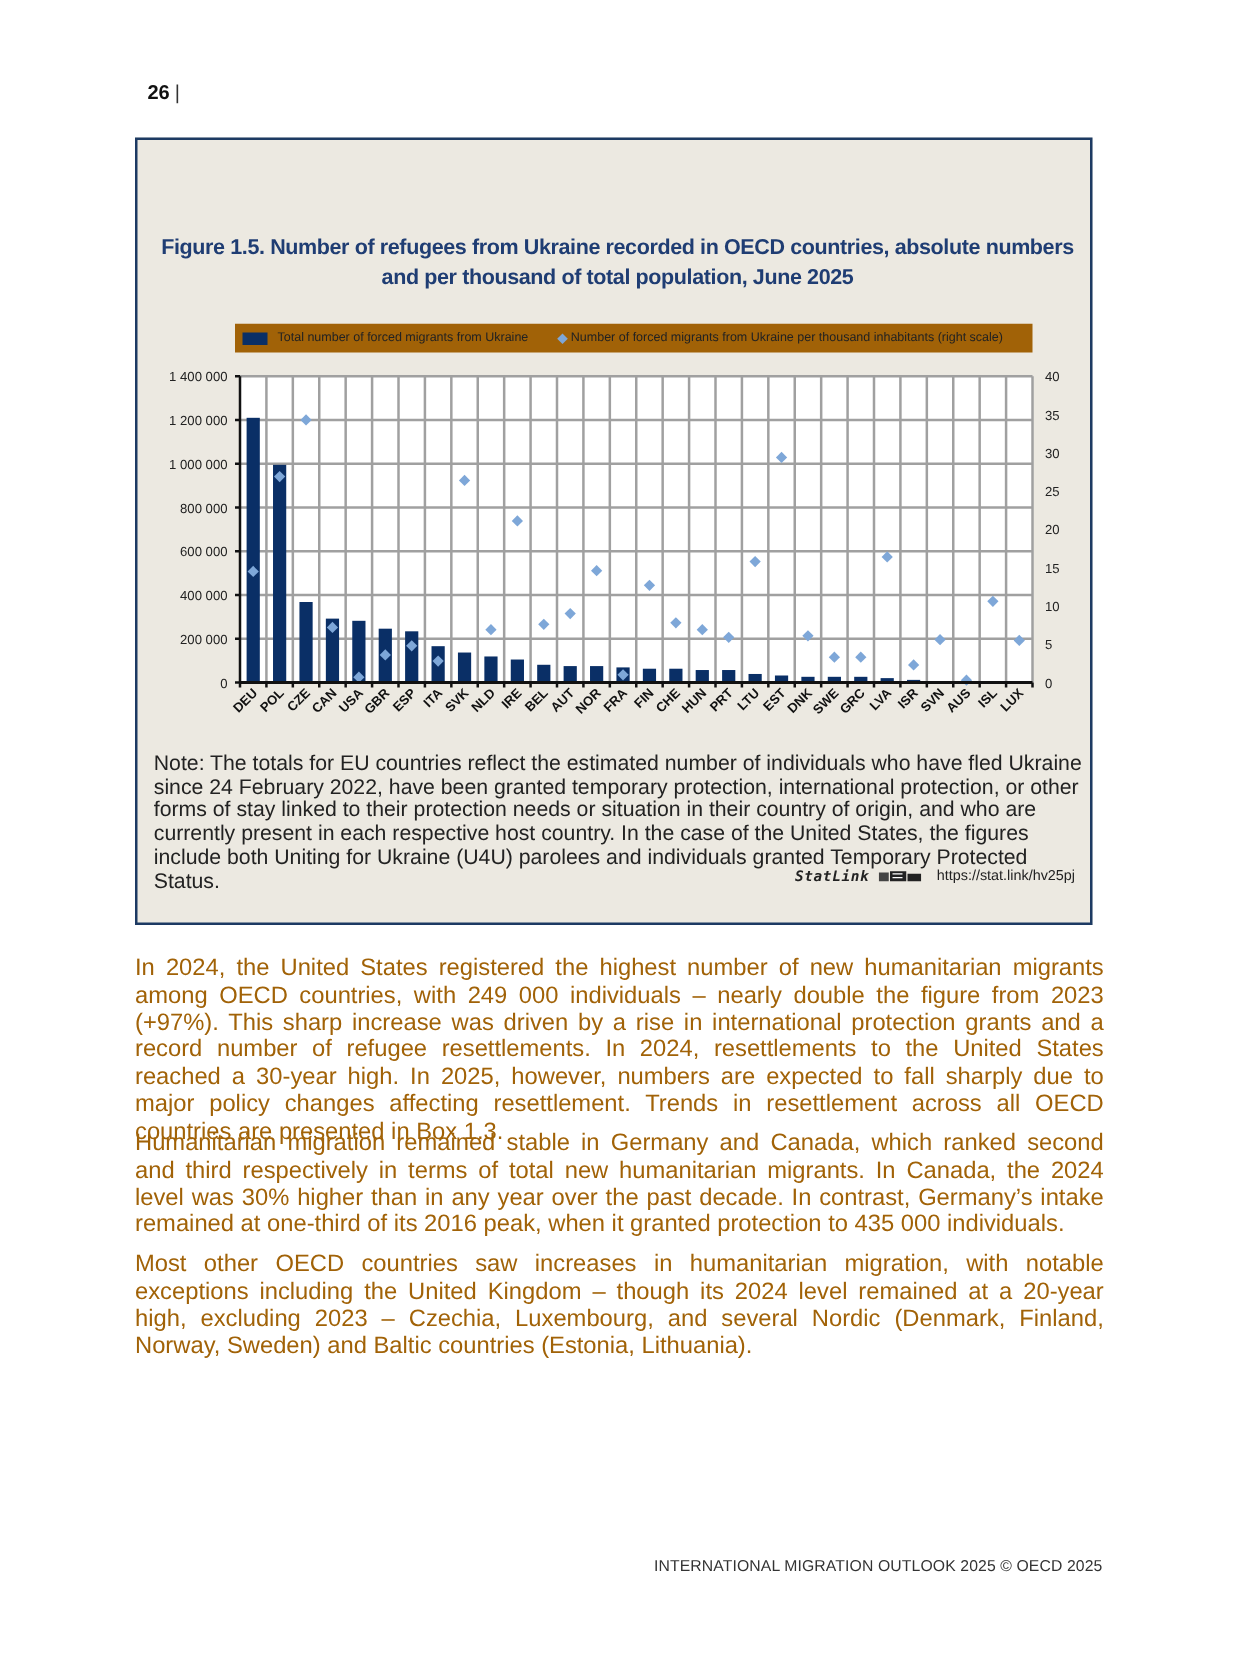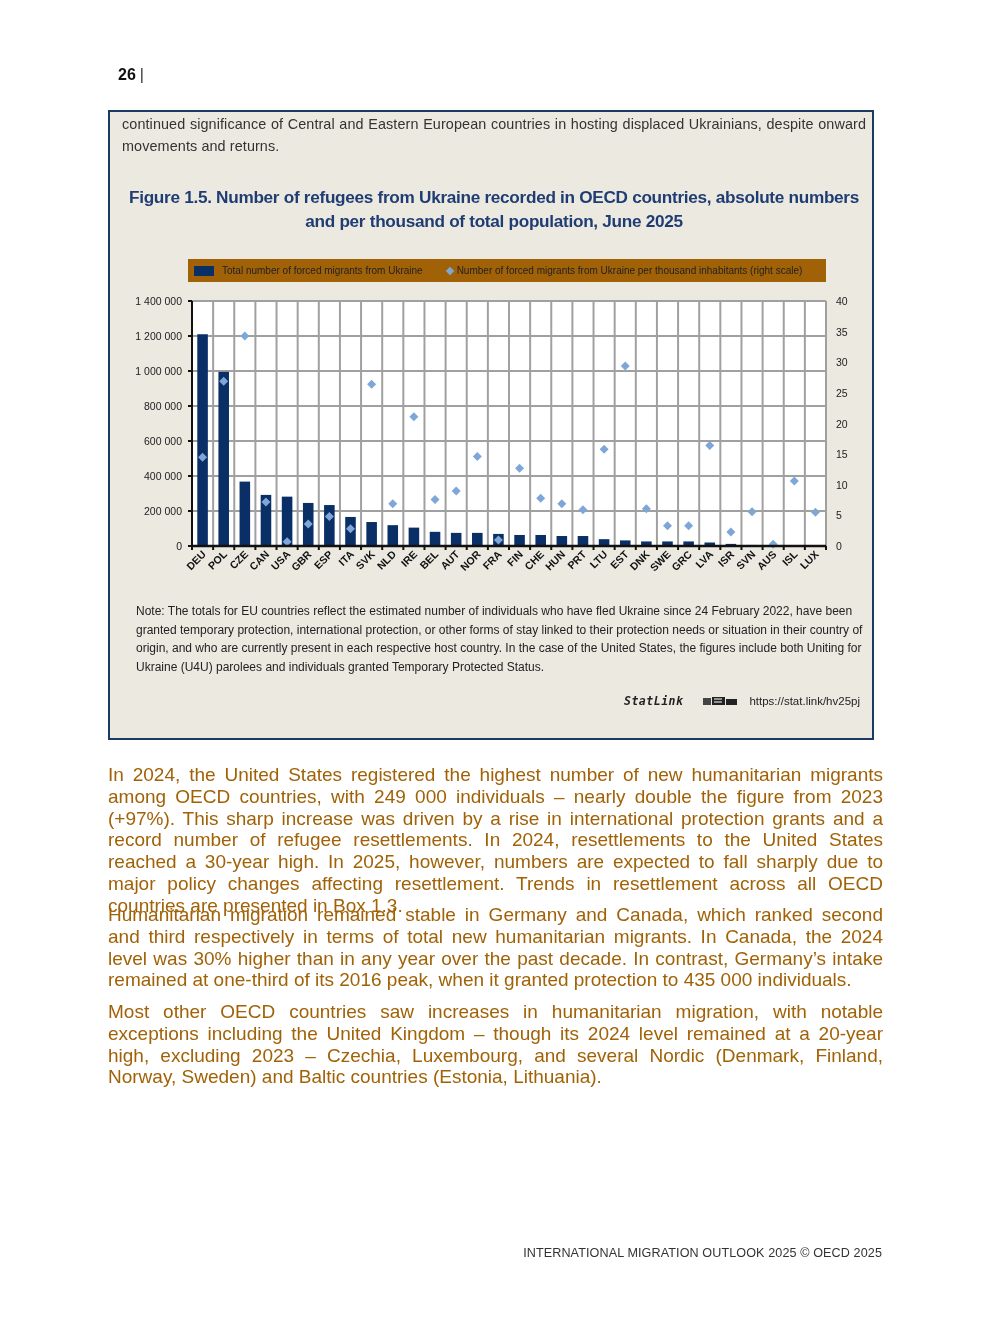--- a/index.html
+++ b/index.html
@@ -6,36 +6,35 @@
   body { width: 992px; height: 1323px; position: relative; font-family: "Liberation Sans", sans-serif; color: #222; }
   .page-num { position: absolute; left: 118px; top: 66px; font-family: "Liberation Sans", sans-serif; font-weight: bold; font-size: 16px; color: #111; }
   .page-num .sep { font-weight: normal; margin-left: 4px; color: #333; }
   .box { position: absolute; left: 108px; top: 110px; width: 766px; height: 630px; background: #ece9e1; border: 2px solid #1d3a63; box-sizing: border-box; }
   .box-text { position: absolute; left: 12px; top: 2px; width: 744px; font-family: "Liberation Sans", sans-serif; font-size: 14.4px; line-height: 21.5px; color: #333; text-align: justify; letter-spacing: 0.1px; }
   .fig-title { position: absolute; left: 12px; top: 73px; width: 744px; font-family: "Liberation Sans", sans-serif; font-weight: bold; font-size: 17.2px; line-height: 24px; color: #1f3d73; letter-spacing: -0.3px; text-align: center; }
   .legend { position: absolute; left: 78px; top: 147px; width: 638px; height: 23px; background: #a16207; display: flex; align-items: center; font-size: 10px; color: #222; }
   .legend .swatch-bar { display: inline-block; width: 20px; height: 10px; background: #0a2f66; margin-left: 6px; margin-right: 8px; }
   .legend .swatch-diamond { display: inline-block; width: 6px; height: 6px; background: #7ea7d8; transform: rotate(45deg); margin-left: 24px; margin-right: 4px; }
   #chart { position: absolute; left: 0; top: 175px; }
-  .note { position: absolute; left: 26px; top: 490px; width: 745px; font-size: 12px; line-height: 18.7px; color: #222; }
+  .note { position: absolute; left: 13px; top: 490px; width: 745px; font-size: 17px; line-height: 18.7px; color: #222; }
   .statlink { position: absolute; right: 12px; top: 582px; display: flex; align-items: center; font-size: 11.5px; color: #222; }
-  .statlink .sl-label { font-family: "DejaVu Sans Mono", monospace; font-style: italic; font-weight: bold; font-size: 11.5px; margin-right: 20px; letter-spacing: 0.5px; }
+  .statlink .sl-label { font-family: "DejaVu Sans Mono", monospace; font-style: italic; font-weight: bold; font-size: 11.5px; margin-right: 8px; letter-spacing: 0.5px; }
   .statlink .sl-logo { display: inline-block; width: 34px; height: 10px; margin-right: 12px; }
   .body-text { position: absolute; left: 108px; width: 775px; font-family: "Liberation Sans", sans-serif; font-size: 19px; line-height: 21.8px; color: #a16207; text-align: justify; }
   .footer { position: absolute; right: 110px; top: 1246px; font-size: 12.6px; color: #333; letter-spacing: 0.1px; }
 </style>
 </head>
 <body>
 
 <div class="page-num">
   <span>26</span><span class="sep">|</span>
 </div>
 
 <div class="box">
-  <div class="box-text">continued significance of Central and Eastern European countries in hosting displaced Ukrainians, despite onward movements and returns.</div>
   <div class="fig-title">Figure 1.5. Number of refugees from Ukraine recorded in OECD countries, absolute numbers and per thousand of total population, June 2025</div>
 
   <div class="legend">
     <span class="swatch-bar"></span>
     <span>Total number of forced migrants from Ukraine</span>
     <span class="swatch-diamond"></span>
     <span>Number of forced migrants from Ukraine per thousand inhabitants (right scale)</span>
   </div>
 
   <svg id="chart" width="762" height="310" xmlns="http://www.w3.org/2000/svg">

